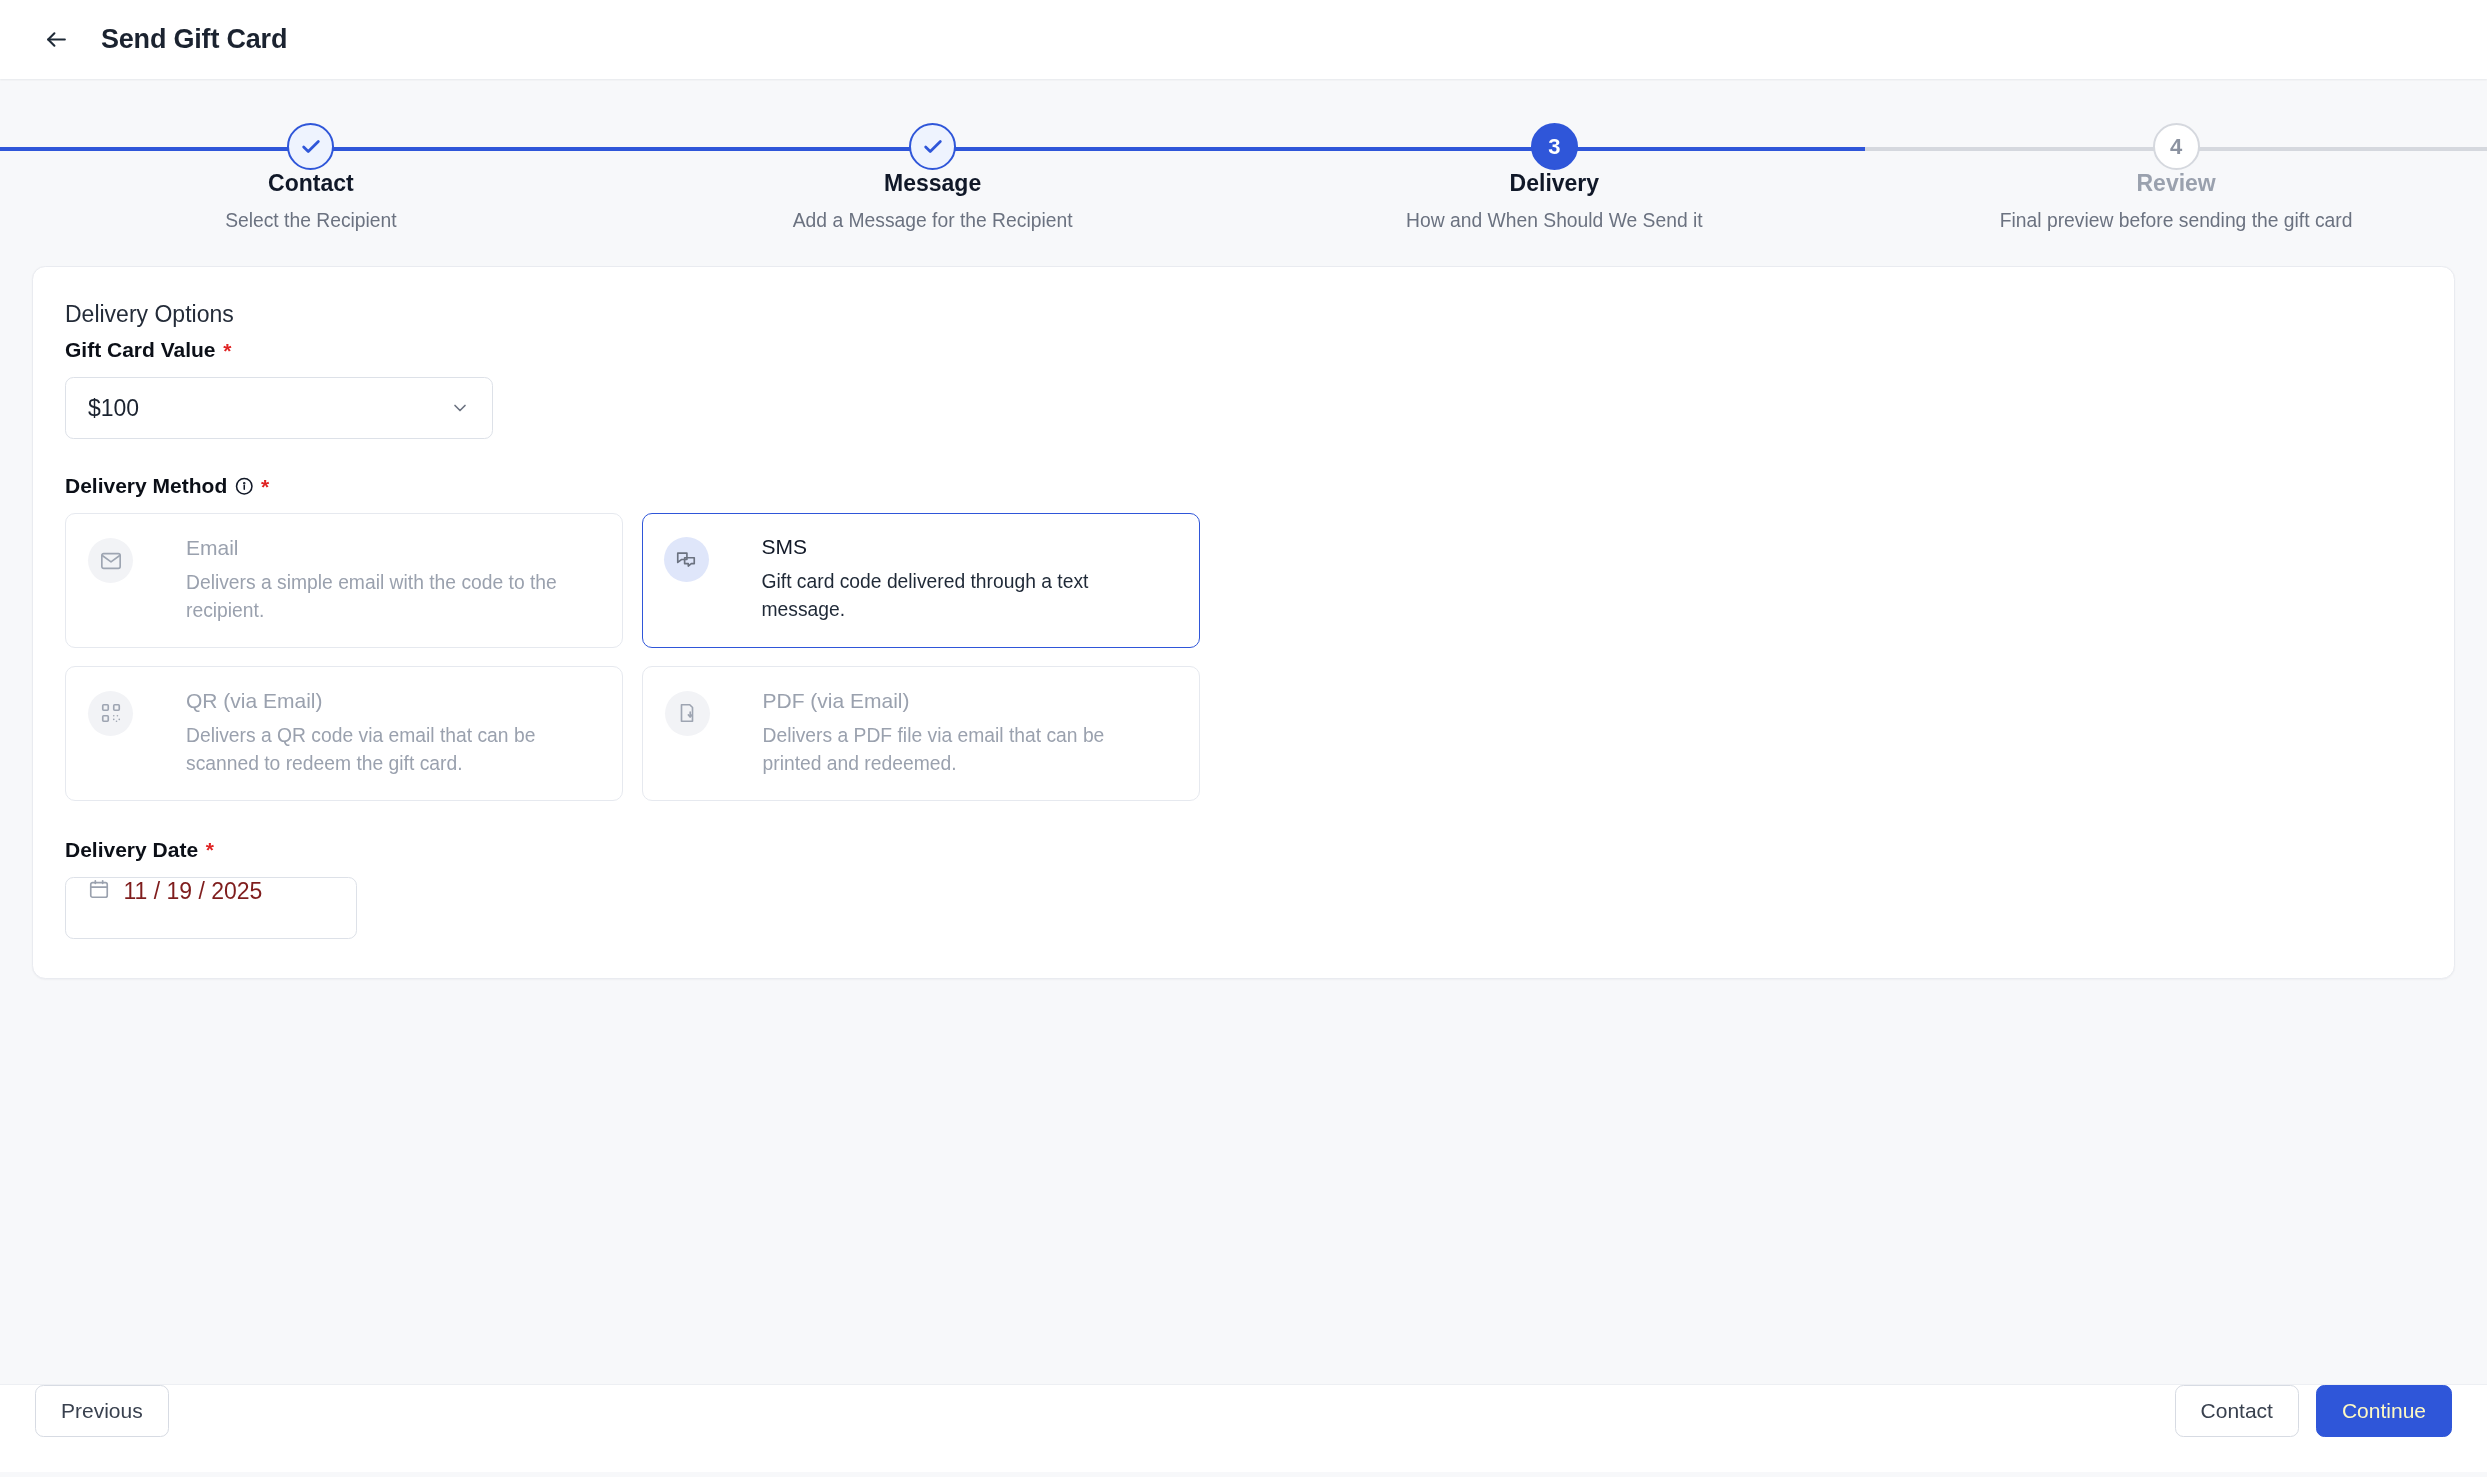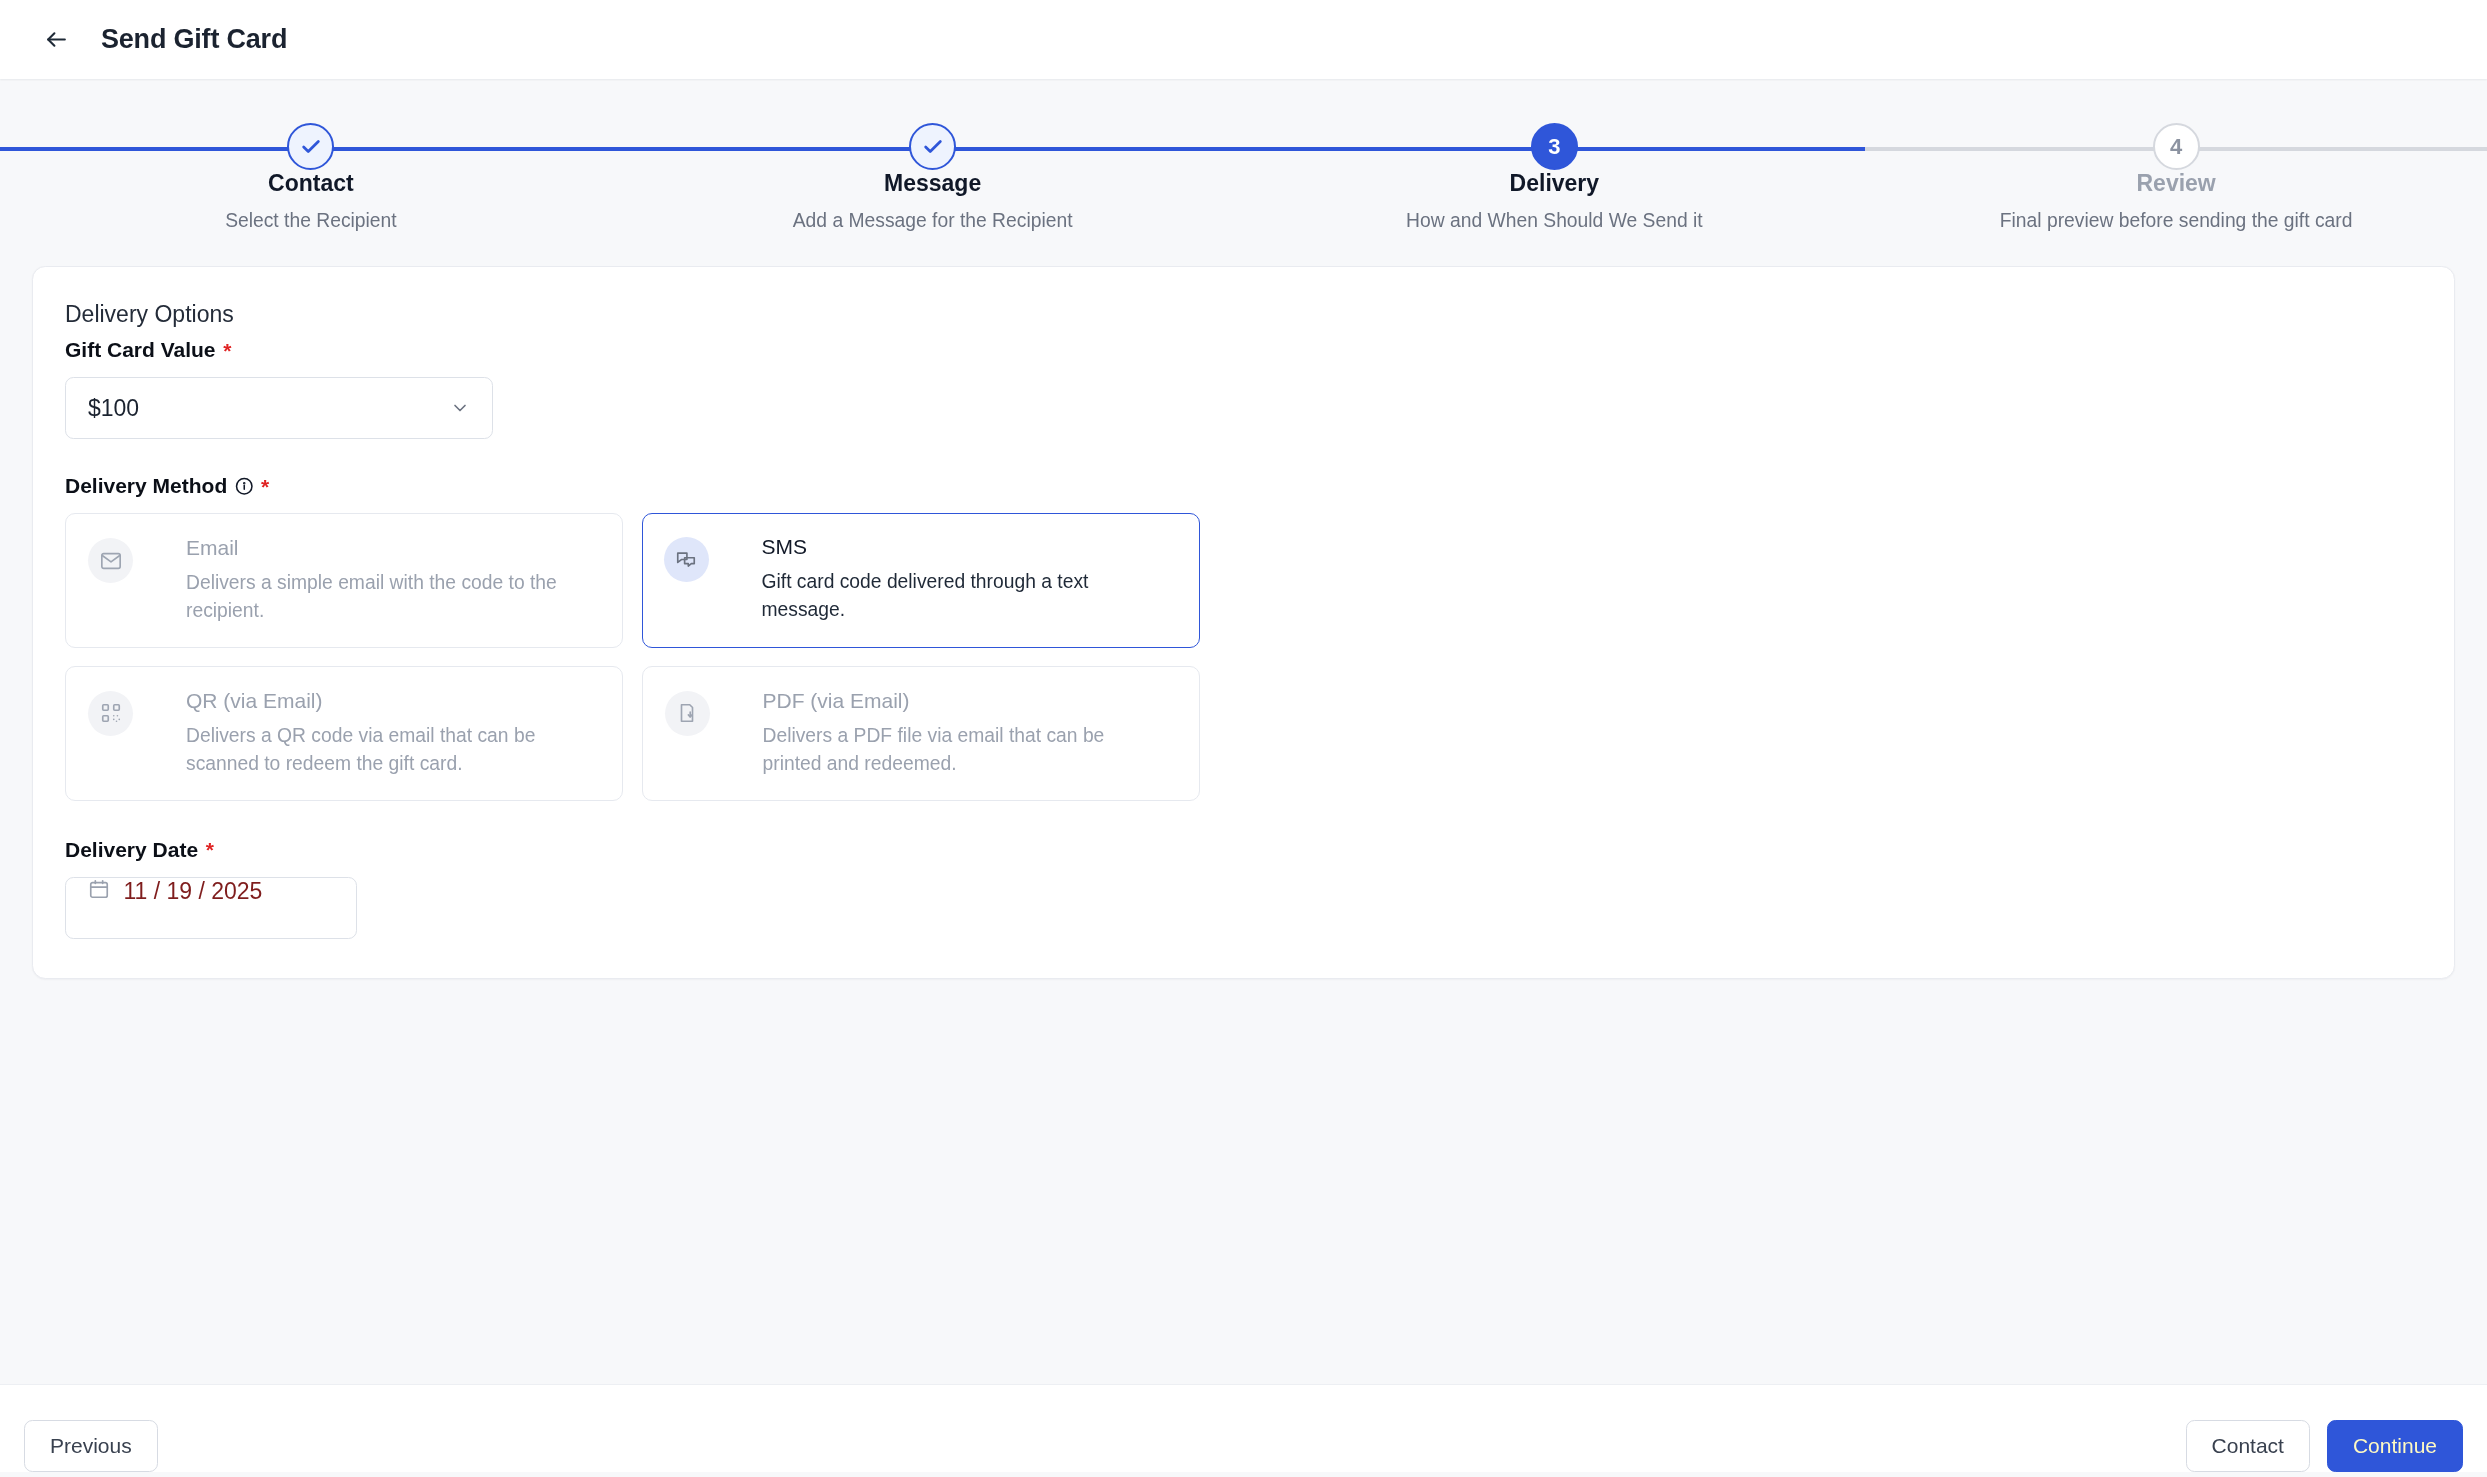--- a/index.html
+++ b/index.html
@@ -243,23 +243,23 @@
     cursor: pointer;
   }
 
   
   .footer {
     height: 88px;
     min-height: 88px;
     background: #FFFFFF;
     border-top: 0.8px solid #EDEFF3;
     display: flex;
-    align-items: flex-end;
+    align-items: flex-start;
     justify-content: space-between;
-    padding: 0 24px;
+    padding: 0 35px;
     position: relative;
     z-index: 5;
   }
   .footer-right { display: flex; gap: 17px; align-items: center; }
   .btn {
     height: 52px;
     border-radius: 8.4px;
     font-size: 21px;
     font-family: "Liberation Sans", sans-serif;
     cursor: pointer;

